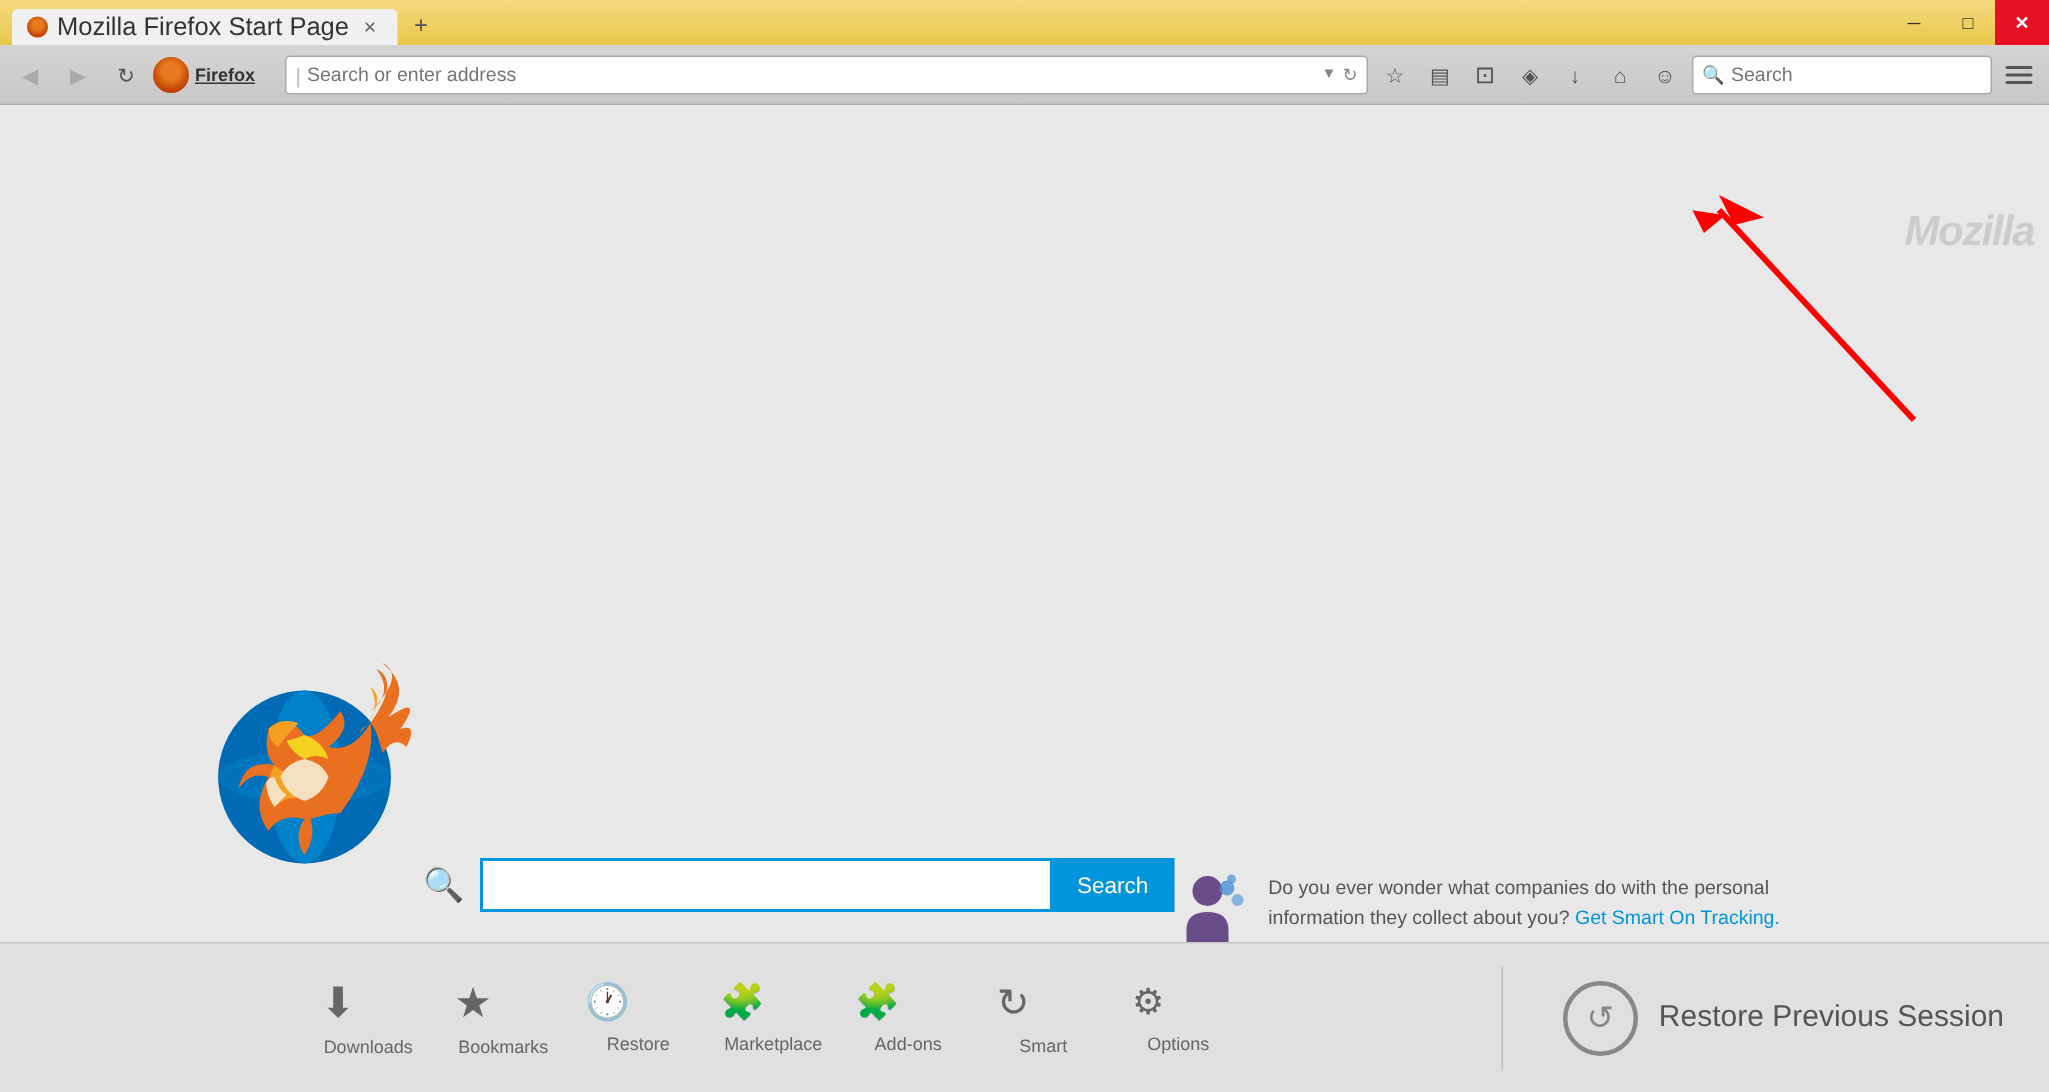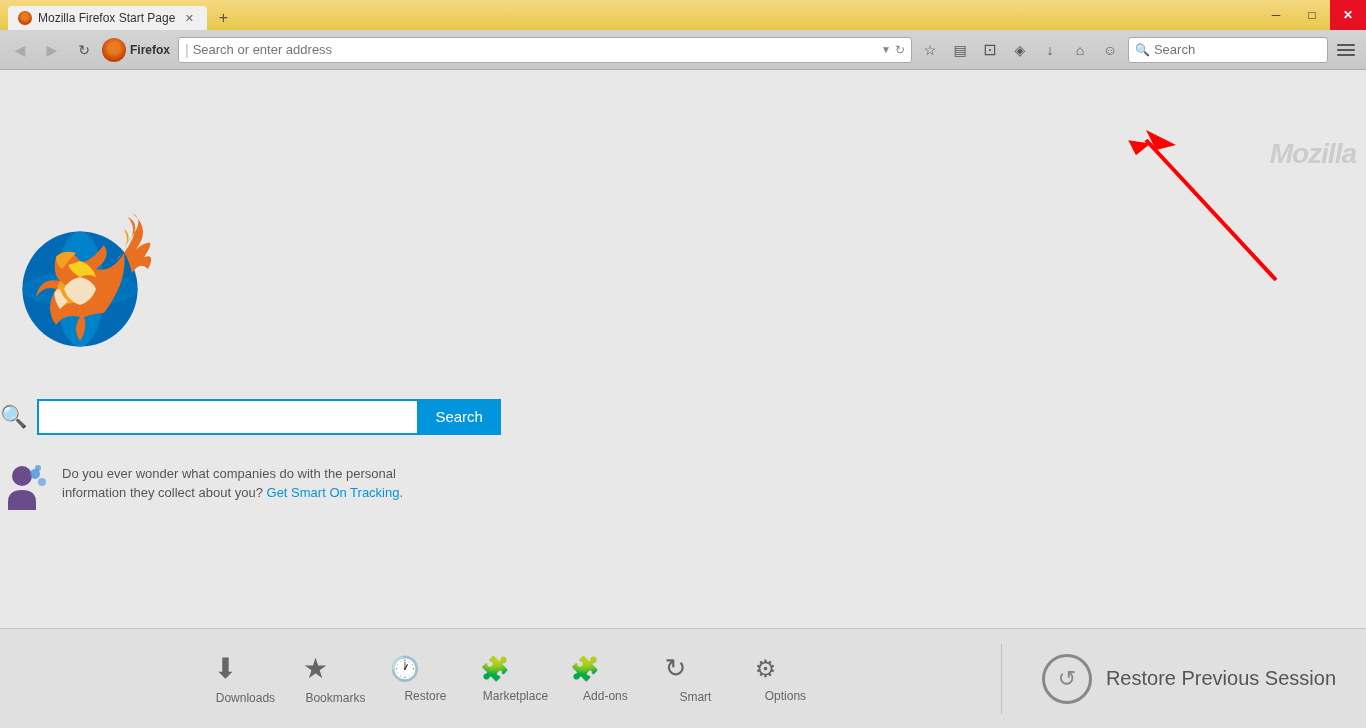--- a/index.html
+++ b/index.html
@@ -30,21 +30,21 @@
       height: 24px;
       gap: 6px;
       min-width: 180px;
     }
     .tab-favicon {
       width: 14px; height: 14px;
       background: radial-gradient(circle at 50% 40%, #e87a20 30%, #c04000 70%);
       border-radius: 50%;
       flex-shrink: 0;
     }
-    .tab-title { font-size: 12px; color: #333; flex: 1; }
+    .tab-title { font-size: 17px; color: #333; flex: 1; }
     .tab-close {
       width: 16px; height: 16px;
       display: flex; align-items: center; justify-content: center;
       border-radius: 3px; font-size: 11px; color: #666; cursor: pointer;
     }
     .new-tab-btn {
       width: 24px; height: 24px;
       display: flex; align-items: center; justify-content: center;
       font-size: 16px; color: #555; cursor: pointer; margin-left: 4px;
     }
@@ -77,21 +77,21 @@
       border-radius: 3px; cursor: pointer; color: #555; font-size: 14px;
     }
     .nav-back { color: #aaa; cursor: default; }
     .firefox-logo-nav {
       width: 24px; height: 24px;
       background: radial-gradient(circle at 50% 40%, #e87a20 30%, #c04000 70%);
       border-radius: 50%;
       flex-shrink: 0;
     }
     .firefox-label {
-      font-size: 12px; color: #333; font-weight: bold; margin-right: 4px;
+      font-size: 12px; color: #333; font-weight: bold; margin-right: 16px; text-decoration: underline;
     }
     .address-bar-container {
       flex: 1;
       display: flex; align-items: center;
       background: white;
       border: 1px solid #aaa;
       border-radius: 3px;
       height: 26px;
       padding: 0 6px;
       gap: 4px;
@@ -159,22 +159,22 @@
       pointer-events: none;
       z-index: 10;
     }
 
     
     .main-content {
       width: 100%;
       height: calc(100% - 70px - 100px);
       background: #e8e8e8;
       display: flex;
-      flex-direction: column;
-      align-items: flex-start;
+      flex-direction: row;
+      align-items: flex-end;
       justify-content: center;
       position: relative;
       padding-top: 20px;
     }
 
     
     .firefox-logo-main {
       width: 160px; height: 160px;
       margin-bottom: 30px;
       position: relative;

